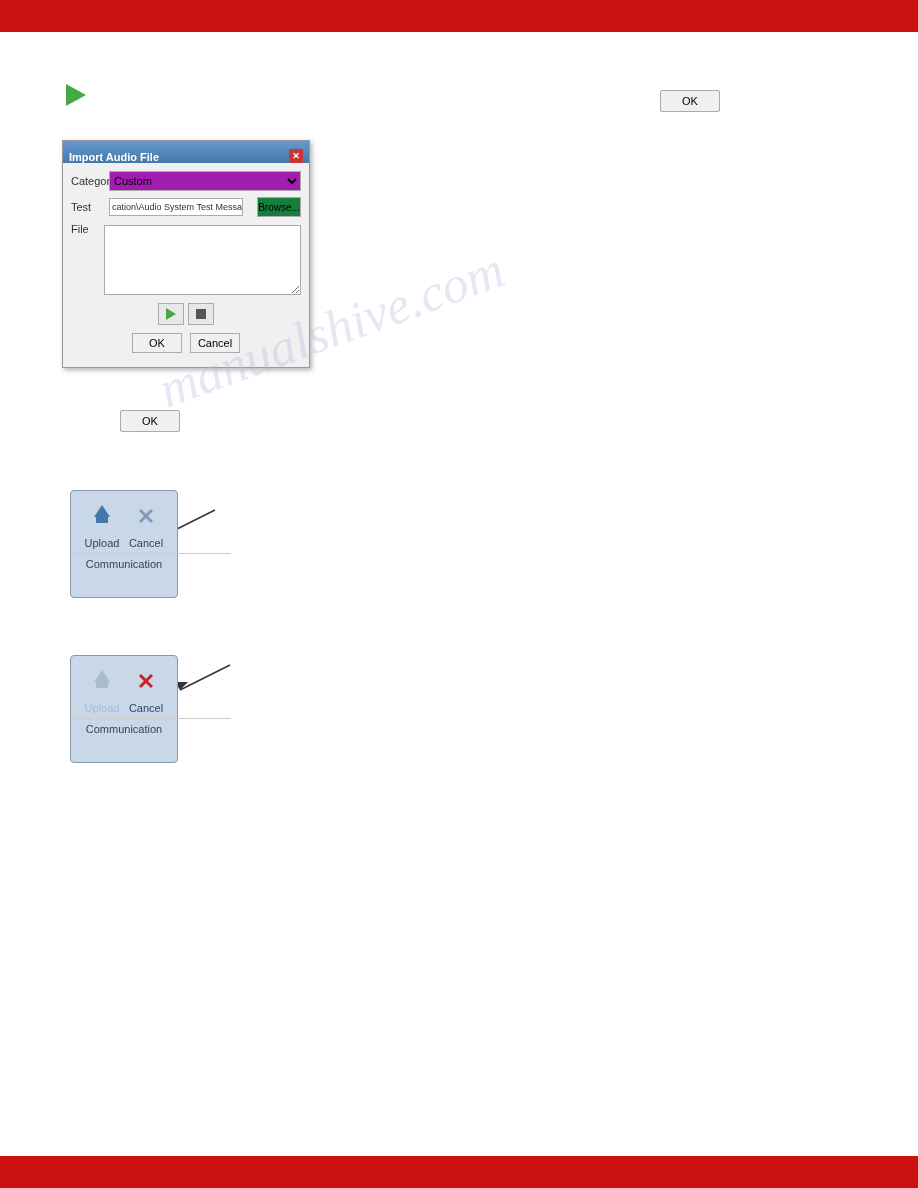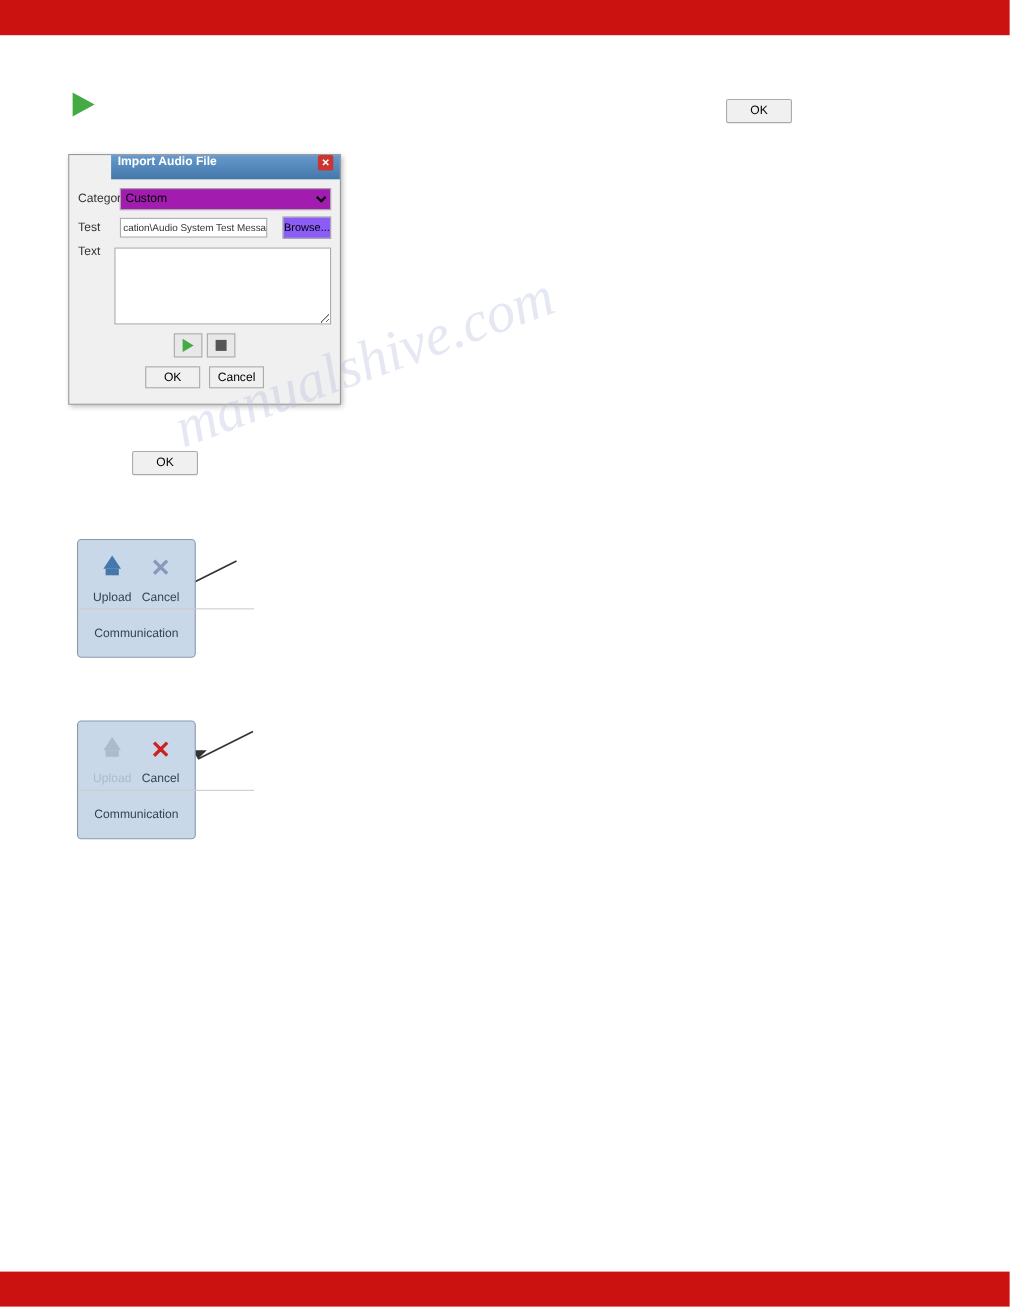--- a/index.html
+++ b/index.html
@@ -73,27 +73,26 @@
       width: 248px;
       background: #f0f0f0;
       border: 1px solid #999;
       box-shadow: 2px 2px 5px rgba(0,0,0,0.3);
     }
 
     .dialog-titlebar {
       background: linear-gradient(to bottom, #6699cc, #4477aa);
       height: 22px;
       display: flex;
-      align-items: flex-start;
+      align-items: flex-end;
       justify-content: space-between;
       padding: 0 6px;
       color: white;
       font-size: 11px;
       font-weight: bold;
-      margin-left: 38px;
     }
 
     .dialog-close-btn {
       width: 14px;
       height: 14px;
       background: #cc3333;
       border-radius: 2px;
       display: flex;
       align-items: center;
       justify-content: center;
@@ -138,21 +137,21 @@
       padding: 0 2px;
       display: flex;
       align-items: center;
       color: #333;
     }
 
     .dialog-browse-btn {
       width: 44px;
       height: 20px;
       font-size: 10px;
-      background: #8b5cf6;
+      background: #15803d;
       border: 1px solid #aaa;
       cursor: pointer;
       display: flex;
       align-items: center;
       justify-content: center;
       margin-left: 14px;
     }
 
     .dialog-text-area {
       width: 100%;
@@ -297,21 +296,21 @@
 
     .tile-label {
       font-size: 11px;
       color: #334455;
       margin-top: 2px;
     }
 
     .tile-bottom-label {
       font-size: 11px;
       color: #334455;
-      margin-top: 16px;
+      margin-top: 4px;
       text-align: center;
     }
 
     
     .arrow-1 {
       position: absolute;
       top: 505px;
       left: 155px;
     }
 
@@ -367,21 +366,21 @@
       <span class="dialog-label">Test</span>
       <div class="dialog-file-input">
         <span style="font-size:9px;">cation\Audio System Test Message\AFSI.wav</span>
       </div>
       <div class="dialog-browse-btn">
         <span>Browse...</span>
       </div>
     </div>
 
     <div class="dialog-row" style="align-items:flex-start;">
-      <span class="dialog-label">Text</span>
+      <span class="dialog-label">File</span>
       <textarea class="dialog-text-area" style=""></textarea>
     </div>
 
     <div class="dialog-playback">
       <div class="playback-btn">
         <div class="play-small"></div>
       </div>
       <div class="playback-btn">
         <div class="stop-square"></div>
       </div>

